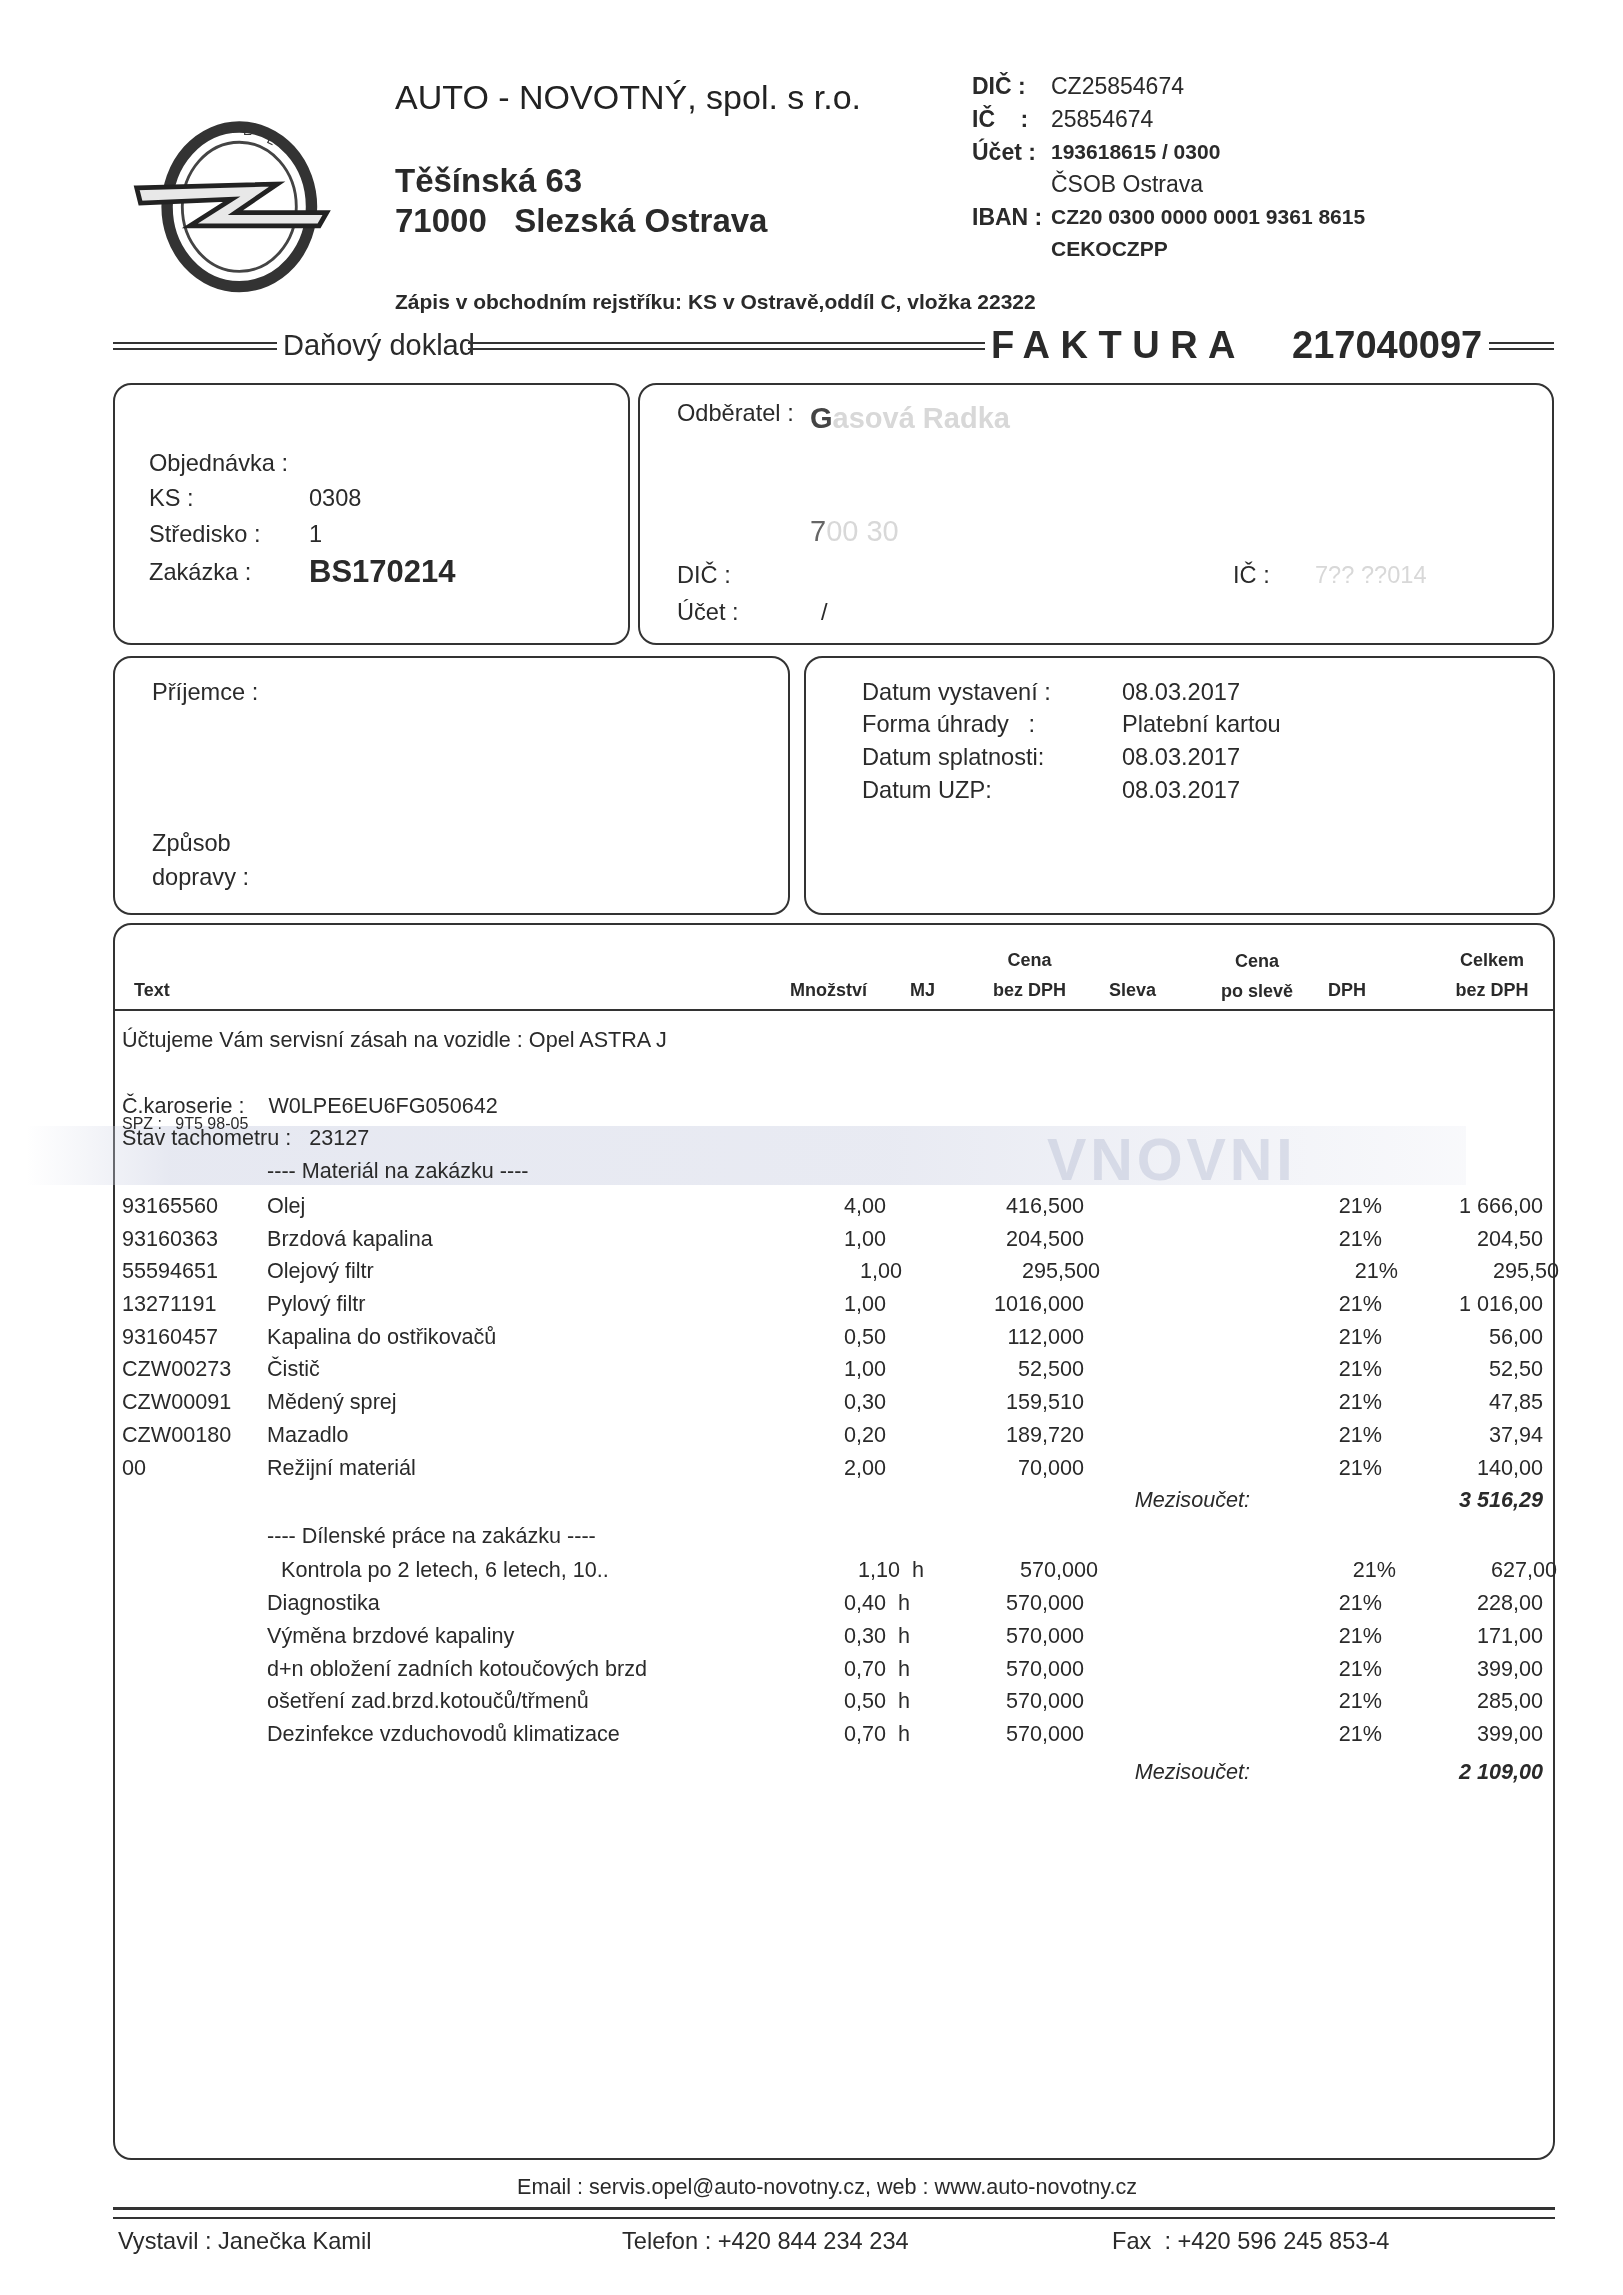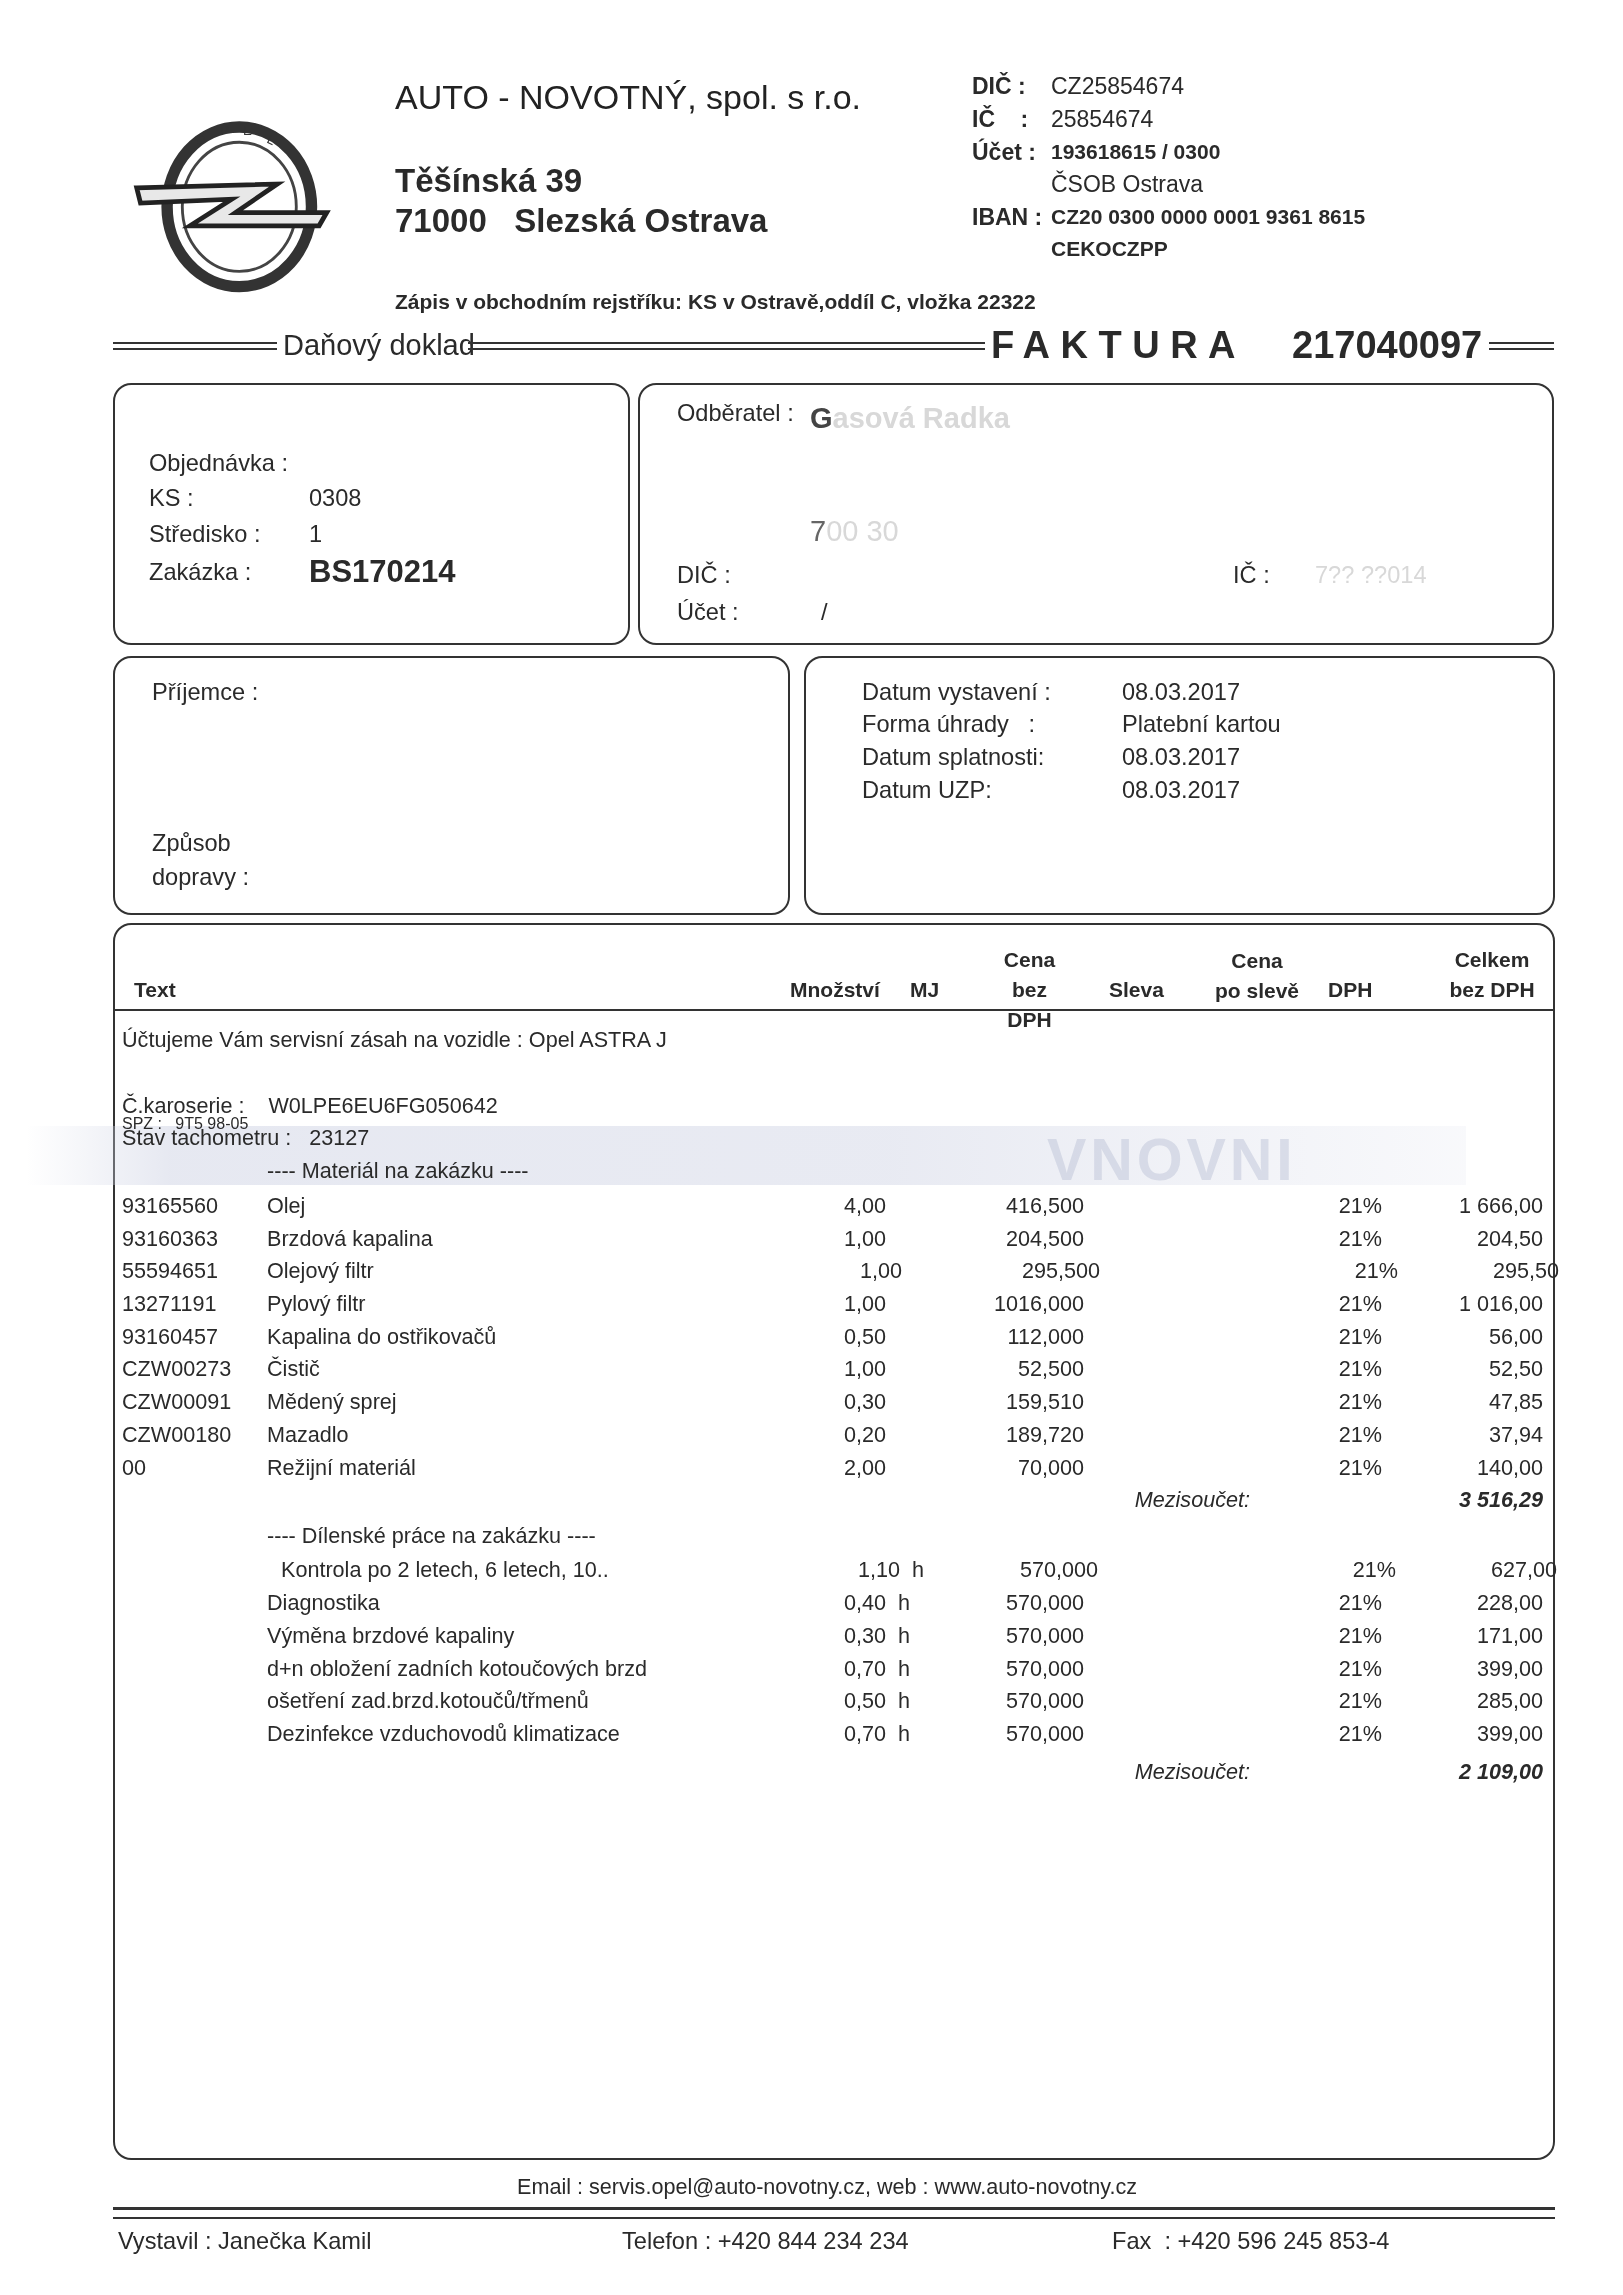--- a/index.html
+++ b/index.html
@@ -34,21 +34,21 @@
   #box-order { left: 113px; top: 383px; width: 517px; height: 262px; }
   #box-customer { left: 638px; top: 383px; width: 916px; height: 262px; }
   #box-recipient { left: 113px; top: 656px; width: 677px; height: 259px; }
   #box-dates { left: 804px; top: 656px; width: 751px; height: 259px; }
   #box-items { left: 113px; top: 923px; width: 1442px; height: 1237px; }
 
   .lbl { font-size: 23.6px; }
   .faded { color: #d8d8d8; }
 
   
-  .th { font-weight: bold; font-size: 21px; text-align: center; line-height: 30px; }
+  .th { font-weight: bold; font-size: 18px; text-align: center; line-height: 30px; }
   #header-rule { left: 113px; top: 1009px; width: 1442px; height: 0; border-top: 2.6px solid #333; }
 
   
   .row { position: absolute; left: 0; width: 1623px; height: 33px; font-size: 21.6px; }
   .row span { position: absolute; top: 0; white-space: nowrap; }
   .c-code { left: 122px; }
   .c-text { left: 267px; }
   .c-qty { right: 737px; text-align: right; }
   .c-mj { left: 898px; }
   .c-price { right: 539px; text-align: center; }
@@ -74,21 +74,21 @@
   <ellipse cx="62" cy="52" rx="38" ry="42" fill="none" stroke="#333" stroke-width="6"></ellipse>
   <ellipse cx="62" cy="52" rx="30" ry="34" fill="none" stroke="#444" stroke-width="1.5"></ellipse>
   <text x="40" y="20" font-size="7" font-family="Liberation Sans, sans-serif" fill="#333" transform="rotate(-25 40 20)">O</text>
   <text x="52" y="14" font-size="7" font-family="Liberation Sans, sans-serif" fill="#333">P</text>
   <text x="64" y="14" font-size="7" font-family="Liberation Sans, sans-serif" fill="#333">E</text>
   <text x="76" y="18" font-size="7" font-family="Liberation Sans, sans-serif" fill="#333" transform="rotate(25 76 18)">L</text>
   <polygon points="8,42 82,40 60,55 108,55 104,62 36,62 58,48 10,50" fill="#e8e8e8" stroke="#222" stroke-width="2.5"></polygon>
 </svg>
 
 <div id="company-name" class="abs txt">AUTO - NOVOTNÝ, spol. s r.o.</div>
-<div id="street" class="abs txt">Těšínská 39</div>
+<div id="street" class="abs txt">Těšínská 63</div>
 <div id="city" class="abs txt" style="white-space:pre">71000   Slezská Ostrava</div>
 <div id="registry" class="abs txt">Zápis v obchodním rejstříku: KS v Ostravě,oddíl C, vložka 22322</div>
 
 <div class="abs txt idrow" style="top:75px">
   <span class="idlabel">DIČ :</span>
   <span class="idval">CZ25854674</span>
 </div>
 <div class="abs txt idrow" style="top:108px">
   <span class="idlabel" style="white-space:pre">IČ    :</span>
   <span class="idval">25854674</span>

